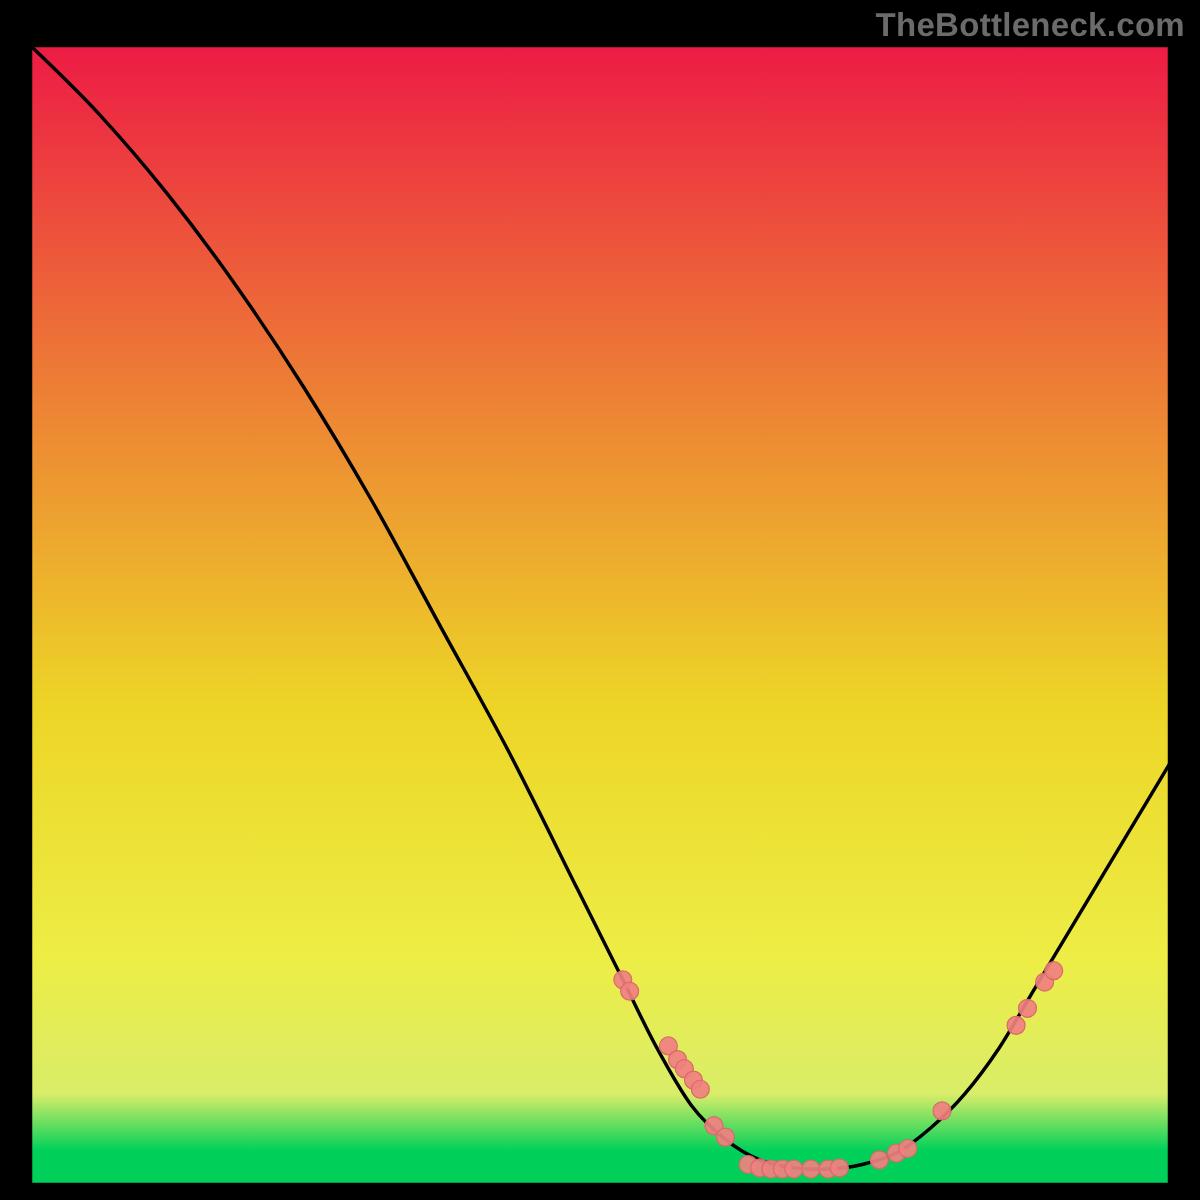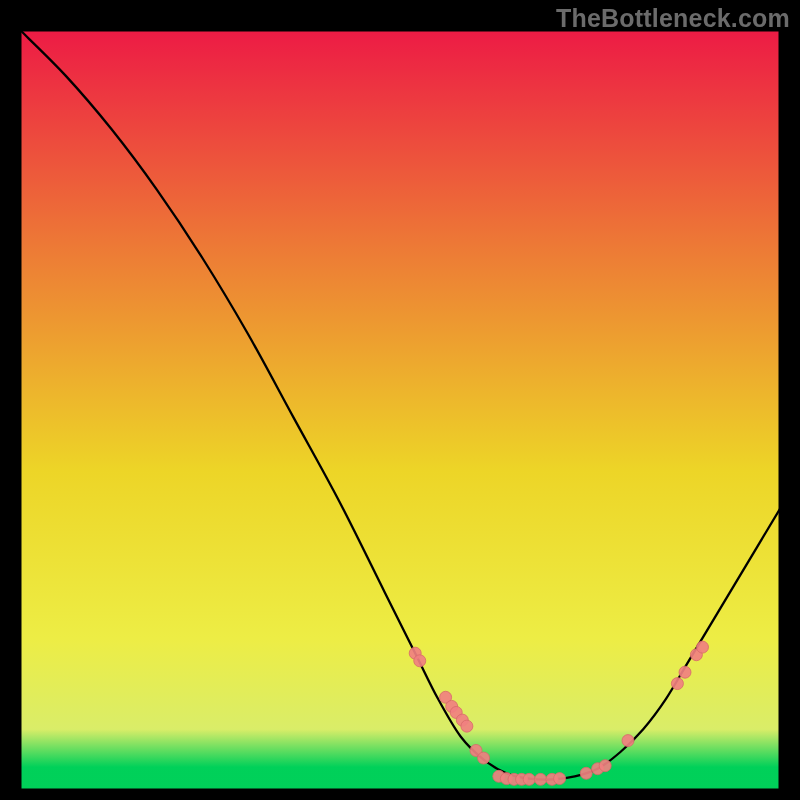--- a/index.html
+++ b/index.html
@@ -14,21 +14,21 @@
     width: 800px;
     height: 800px;
     background: #000000;
     position: relative;
   }
   .attribution {
     position: absolute;
     top: 4px;
     right: 10px;
     font-family: Arial, Helvetica, sans-serif;
-    font-size: 25px;
+    font-size: 22px;
     font-weight: bold;
     color: #6b6b6b;
     letter-spacing: 0.2px;
   }
   .plot-area {
     position: absolute;
     left: 20px;
     top: 30px;
     width: 760px;
     height: 760px;

